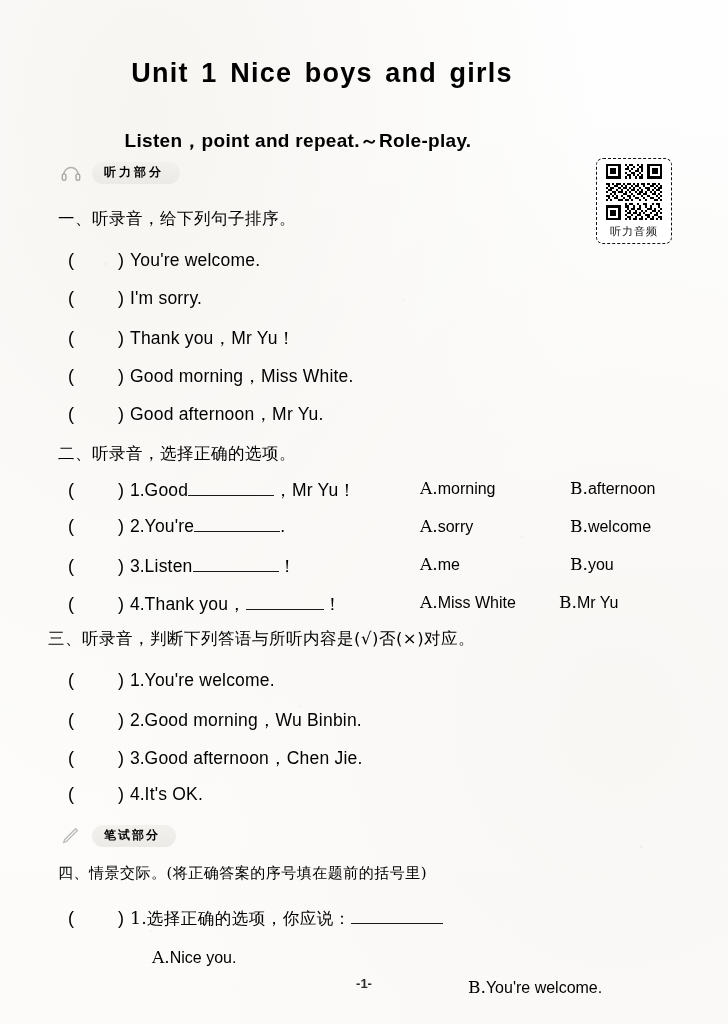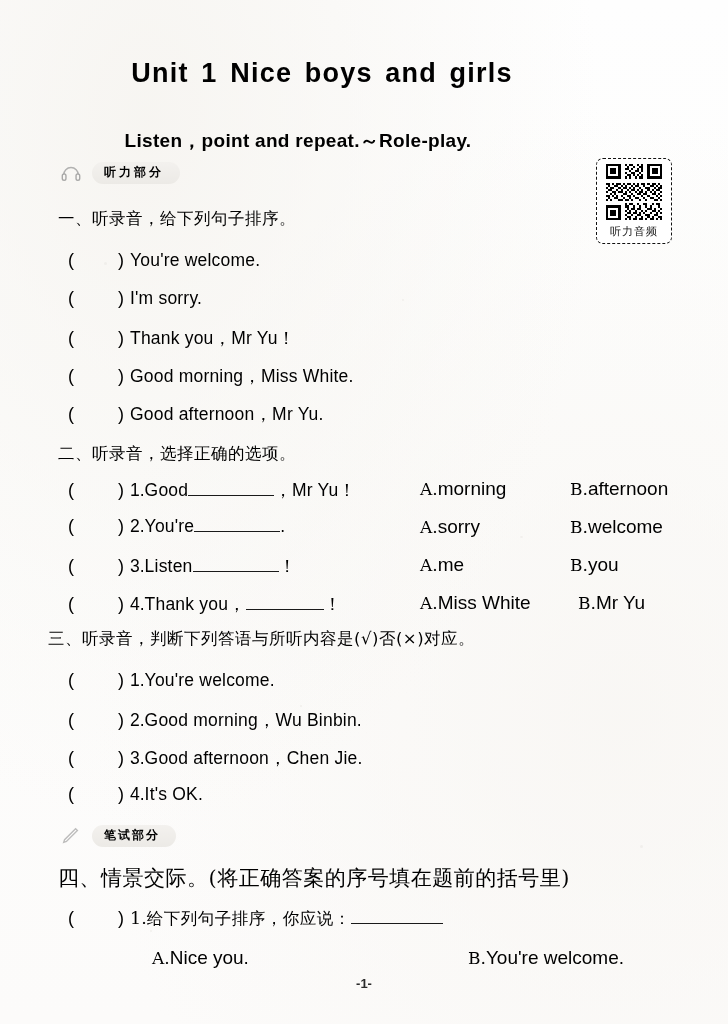--- a/index.html
+++ b/index.html
@@ -78,21 +78,21 @@
   
   .q-head {
     position: absolute;
     font-size: 16.5px;
     letter-spacing: .5px;
     white-space: nowrap;
     font-family: "DejaVu Sans", sans-serif;
   }
   .q-head.kai {
     font-family: "DejaVu Serif", serif;
-    font-size: 21px;
+    font-size: 15px;
   }
 
   
   .item {
     position: absolute;
     display: flex;
     align-items: baseline;
     white-space: nowrap;
     font-size: 17.5px;
   }
@@ -129,21 +129,21 @@
     position: absolute;
     white-space: nowrap;
     font-size: 17.5px;
   }
   .opt .tag {
     font-family: "DejaVu Serif", serif;
     font-size: 17px;
   }
   .opt .val {
     font-family: "Liberation Sans", sans-serif;
-    font-size: 19px;
+    font-size: 16px;
   }
 
   
   .qr-box {
     position: absolute;
     left: 596px;
     top: 158px;
     width: 76px;
     height: 86px;
     border: 1.6px dashed #111;
@@ -457,21 +457,21 @@
   <div class="item" style="left:68px;top:592px;">
     <span class="paren"><span class="l">(</span>)</span>
     <span class="num">4.</span>
     <span class="item-text">Thank you，</span>
     <span class="blank w78"></span>
     <span class="item-text">！</span>
   </div>
   <div class="opt" style="left:420px;top:592px;">
     <span class="tag">A.</span><span class="val">Miss White</span>
   </div>
-  <div class="opt" style="left:578px;top:592px;text-align:right;">
+  <div class="opt" style="left:559px;top:592px;text-align:right;">
     <span class="tag">B.</span><span class="val">Mr Yu</span>
   </div>
 
   <div class="q-head" style="left:48px;top:628px;">三、听录音，判断下列答语与所听内容是(√)否(×)对应。</div>
 
   <div class="item" style="left:68px;top:670px;">
     <span class="paren"><span class="l">(</span>)</span>
     <span class="num">1.</span>
     <span class="item-text">You're welcome.</span>
   </div>
@@ -496,25 +496,25 @@
       <path d="M4 19l3-1L19 6l-2-2L5 16l-1 3z" fill="none" stroke="#a8a8a8" stroke-width="1.5"></path>
     </svg>
     <div class="banner-pill serif">笔试部分</div>
   </div>
 
   <div class="q-head kai" style="left:58px;top:864px;">四、情景交际。(将正确答案的序号填在题前的括号里)</div>
 
   <div class="item" style="left:68px;top:908px;">
     <span class="paren"><span class="l">(</span>)</span>
     <span class="num serif">1.</span>
-    <span class="item-text cn">给下列句子排序，你应说：</span>
+    <span class="item-text cn">选择正确的选项，你应说：</span>
     <span class="blank w92"></span>
   </div>
   <div class="opt" style="left:152px;top:947px;">
     <span class="tag">A.</span><span class="val">Nice you.</span>
   </div>
-  <div class="opt" style="left:468px;top:947px;text-align:right;">
+  <div class="opt" style="left:468px;top:977px;text-align:right;">
     <span class="tag">B.</span><span class="val">You're welcome.</span>
   </div>
 
   <div class="page-num">-1-</div>
 
 </div>
 
 </body></html>

